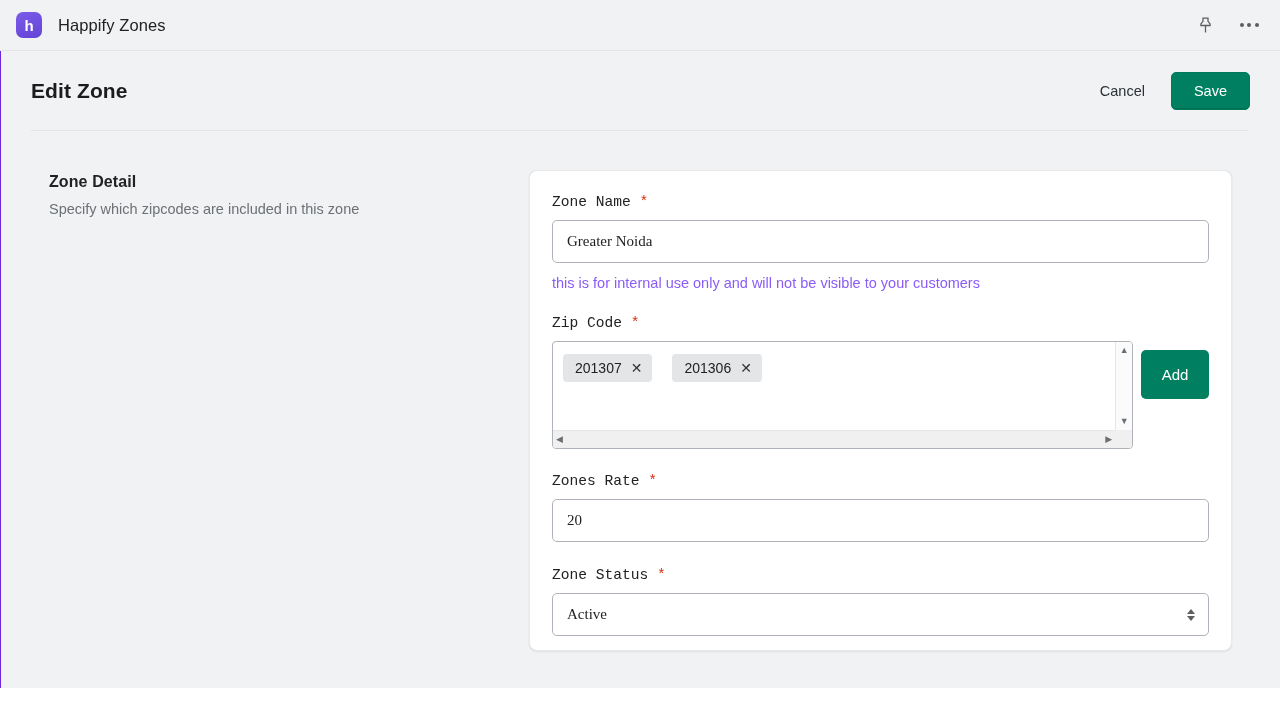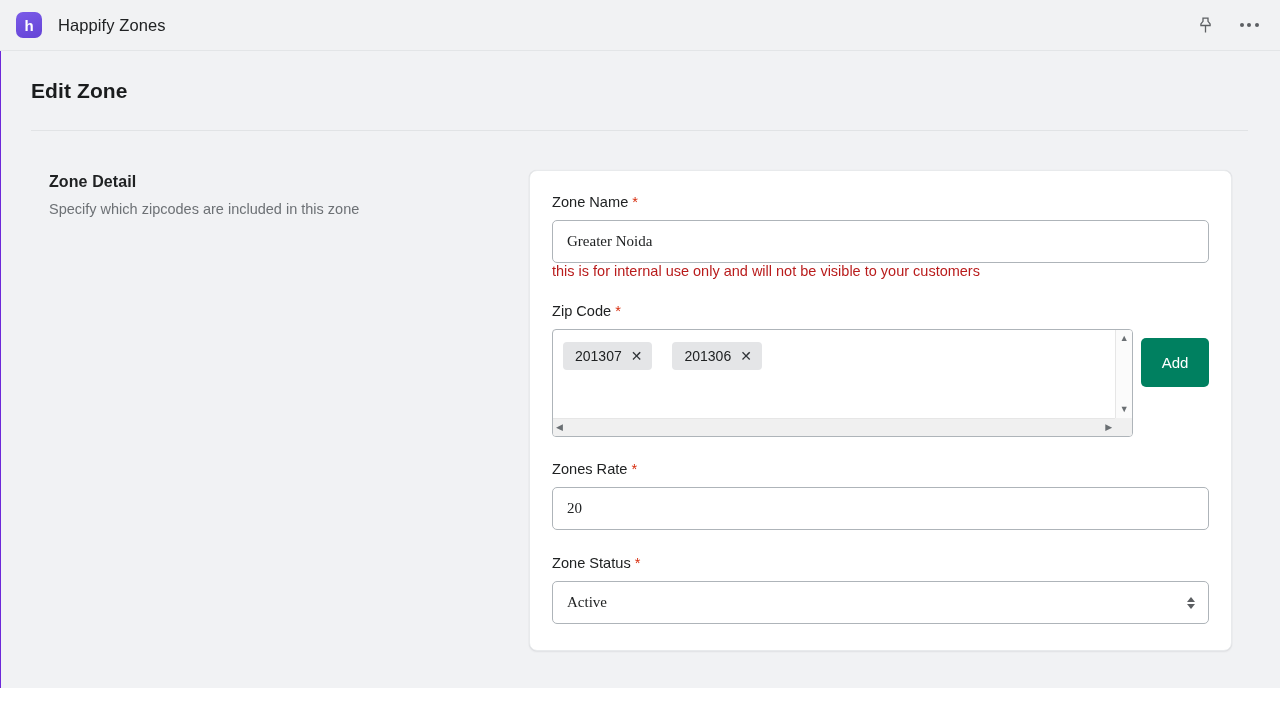--- a/index.html
+++ b/index.html
@@ -113,39 +113,39 @@
     border-radius: 8px;
     border: 1px solid #e8eaec;
     box-shadow: 0 1px 2px rgba(22,29,37,.07), 0 0 1px rgba(22,29,37,.1);
     padding: 23px 22px 27px 22px;
     height: 481px;
   }
 
   .field { margin-bottom: 0; }
   .label {
     font-size: 14.6px; color: #202223;
-    margin-bottom: 10px; display: block;
+    margin-bottom: 10px; display: block; font-family: Liberation Mono, monospace;
   }
   .req { color: #d72c0d; }
 
   .input {
     width: 100%;
     height: 43px;
     border: 1px solid #aeb4b9;
     border-radius: 5px;
     background: #ffffff;
     font-size: 15px; color: #202223;
     font-family: Liberation Serif, serif;
     padding: 0 14px;
     outline: none;
     display: flex; align-items: center;
   }
   .help {
-    font-size: 14.5px; color: #b91c1c;
-    margin-top: 0; margin-bottom: 24px;
+    font-size: 14.5px; color: #8b5cf6;
+    margin-top: 12px; margin-bottom: 24px;
   }
 
   
   .zip-row { display: flex; align-items: flex-start; gap: 8px; }
   .zipbox {
     position: relative;
     width: 583px; height: 108px;
     border: 1px solid #aeb4b9;
     border-radius: 4px;
     background: #ffffff;
@@ -242,20 +242,24 @@
             <i></i>
         </span>
       </div>
     </div>
   </div>
 
   <div class="page">
 
     <div class="page-header">
       <div class="page-title">Edit Zone</div>
+      <div class="page-actions">
+        <button class="btn-plain">Cancel</button>
+        <button class="btn-primary">Save</button>
+      </div>
     </div>
     <div class="divider"></div>
 
     <div class="content">
 
       <div class="side-col">
         <div class="side-title">Zone Detail</div>
         <div class="side-sub">Specify which zipcodes are included in this zone</div>
       </div>
 

